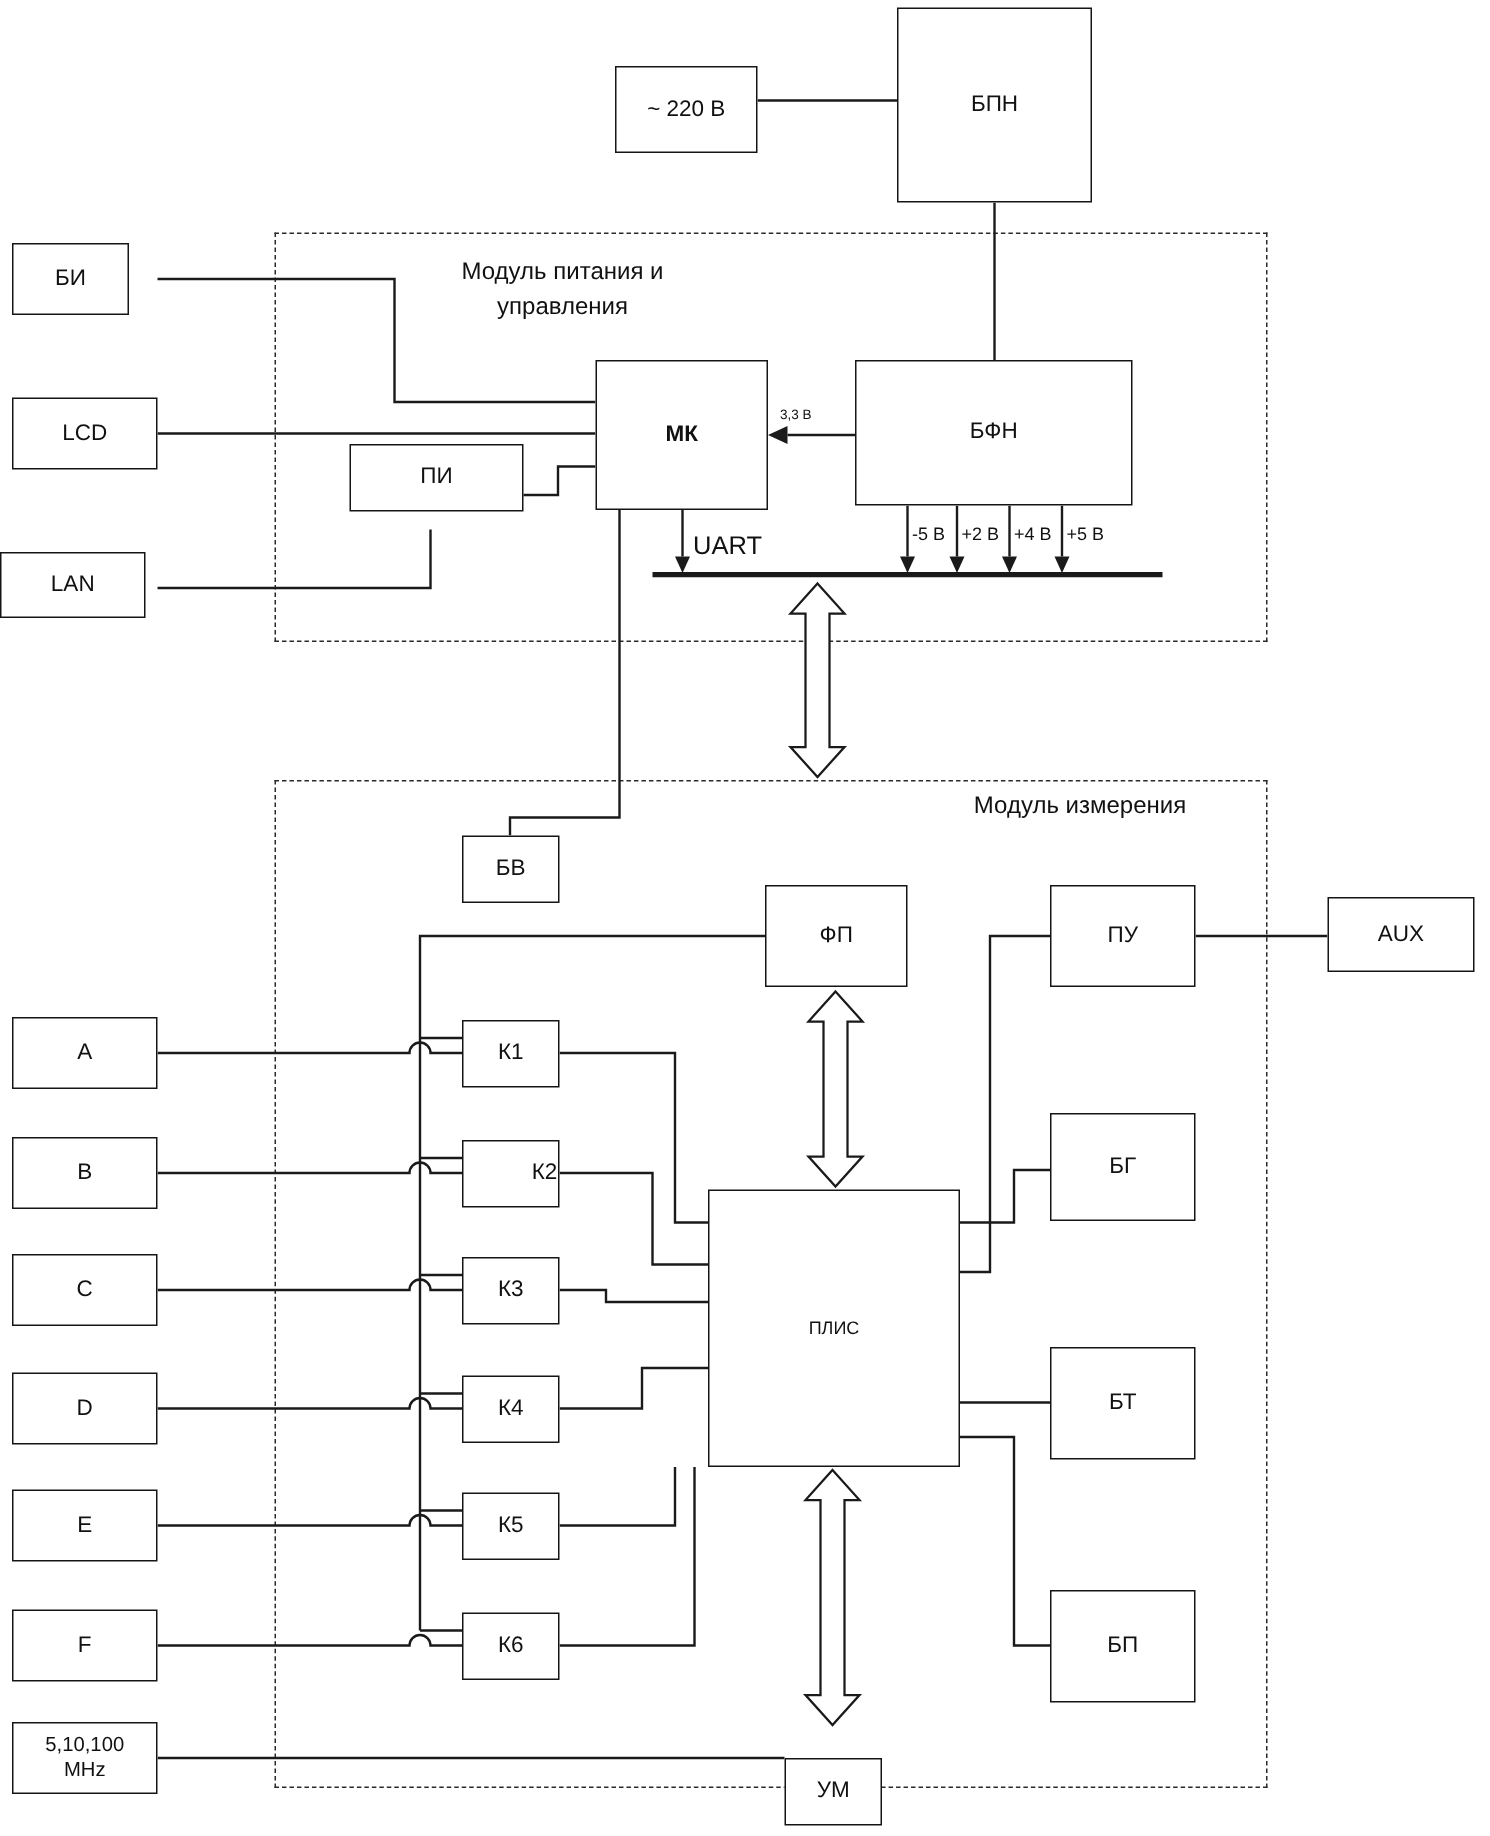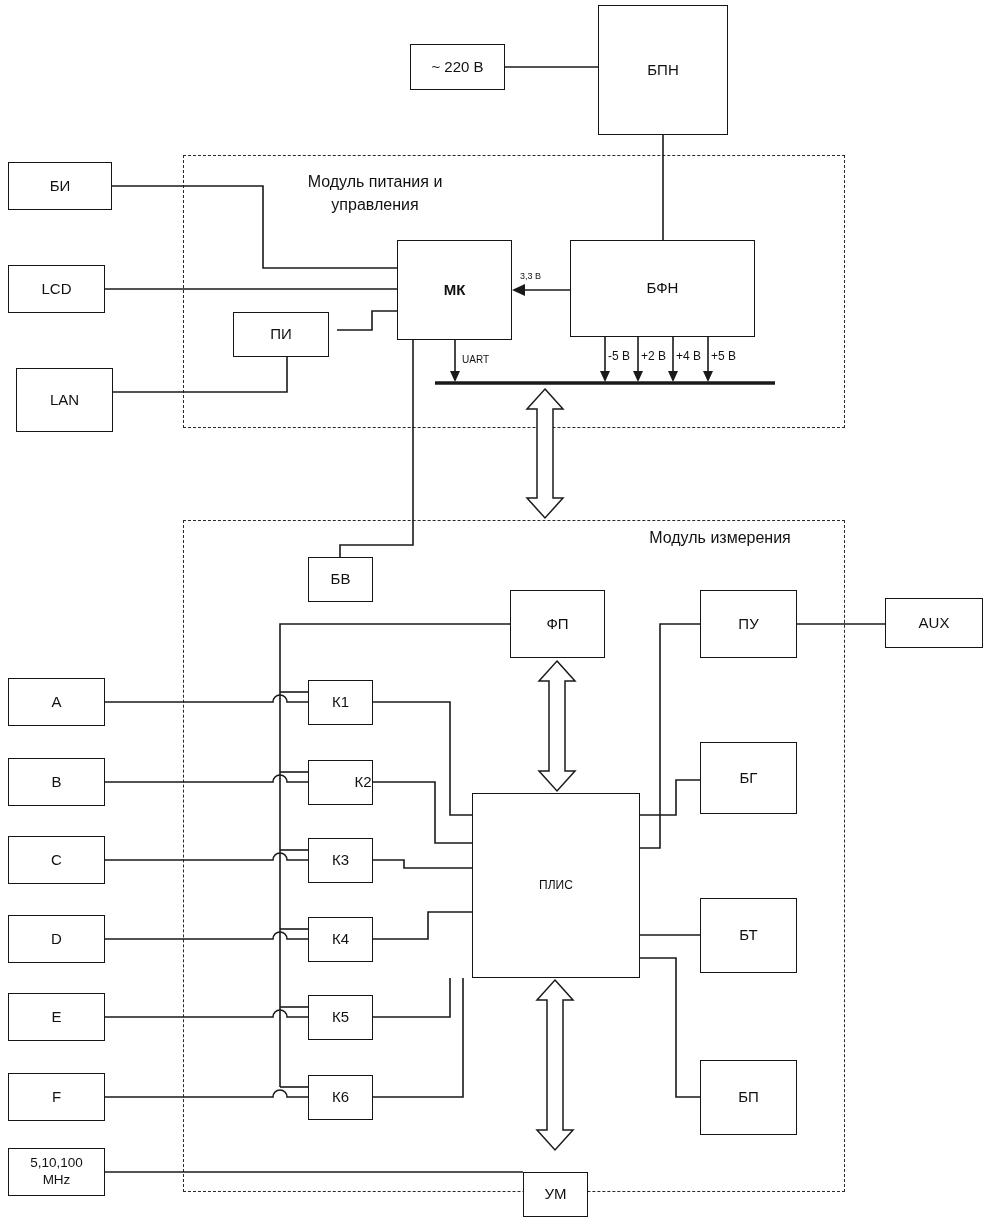--- a/index.html
+++ b/index.html
@@ -16,21 +16,21 @@
     position:absolute; box-sizing:border-box;
     border:1.6px solid #151515; background:#ffffff;
     display:flex; flex-direction:column; align-items:center; justify-content:center;
     font-size:15px; line-height:1.25; text-align:center; z-index:2;
   }
   .box.small-text { font-size:13.5px; }
   .module-title { position:absolute; z-index:2; font-size:16px; text-align:center; line-height:1.45; }
   .lbl { position:absolute; z-index:3; white-space:nowrap; }
   .lbl.tiny { font-size:9px; }
   .lbl.sm { font-size:12px;text-align:center; }
-  .lbl.md { font-size:10px; }
+  .lbl.md { font-size:17px; }
 </style>
 </head>
 <body>
 
 <div class="stage">
 
   <div class="dashed-module" style="left:183px; top:155px; width:662px; height:273px;"></div>
   <div class="dashed-module" style="left:183px; top:520px; width:662px; height:672px;"></div>
 
   <svg class="wires" width="993" height="1224" viewBox="0 0 993 1224">
@@ -96,42 +96,42 @@
   </div>
   <div class="module-title" style="left:605px; top:526px; width:230px;">Модуль измерения</div>
 
   <div class="lbl tiny" style="left:520px; top:271px;">3,3 В</div>
   <div class="lbl md" style="left:462px; top:354px;">UART</div>
   <div class="lbl sm" style="left:608px; top:349px;">-5 В</div>
   <div class="lbl sm" style="left:641px; top:349px;">+2 В</div>
   <div class="lbl sm" style="left:676px; top:349px;">+4 В</div>
   <div class="lbl sm" style="left:711px; top:349px;">+5 В</div>
 
-  <div class="box" style="left:410px; top:44px; width:95px; height:46px;">
+  <div class="box" style="left:410px; top:44px; width:95px; height:58px;">
     <span>~ 220 В</span>
   </div>
   <div class="box" style="left:598px; top:5px; width:130px; height:130px;">
     <span>БПН</span>
   </div>
-  <div class="box" style="left:8px; top:162px; width:104px; height:48px;justify-content:center;">
+  <div class="box" style="left:8px; top:162px; width:78px; height:48px;justify-content:center;">
     <span>БИ</span>
   </div>
   <div class="box" style="left:8px; top:265px; width:97px; height:48px;">
     <span>LCD</span>
   </div>
-  <div class="box" style="left:16px; top:368px; width:97px; height:64px;">
+  <div class="box" style="left:0; top:368px; width:97px; height:44px;">
     <span>LAN</span>
   </div>
   <div class="box" style="left:397px; top:240px; width:115px; height:100px;font-weight:bold;">
     <span>МК</span>
   </div>
   <div class="box" style="left:570px; top:240px; width:185px; height:97px;">
     <span>БФН</span>
   </div>
-  <div class="box" style="left:233px; top:312px; width:96px; height:45px;">
+  <div class="box" style="left:233px; top:296px; width:116px; height:45px;">
     <span>ПИ</span>
   </div>
   <div class="box" style="left:308px; top:557px; width:65px; height:45px;">
     <span>БВ</span>
   </div>
   <div class="box" style="left:510px; top:590px; width:95px; height:68px;">
     <span>ФП</span>
   </div>
   <div class="box" style="left:700px; top:590px; width:97px; height:68px;">
     <span>ПУ</span>

